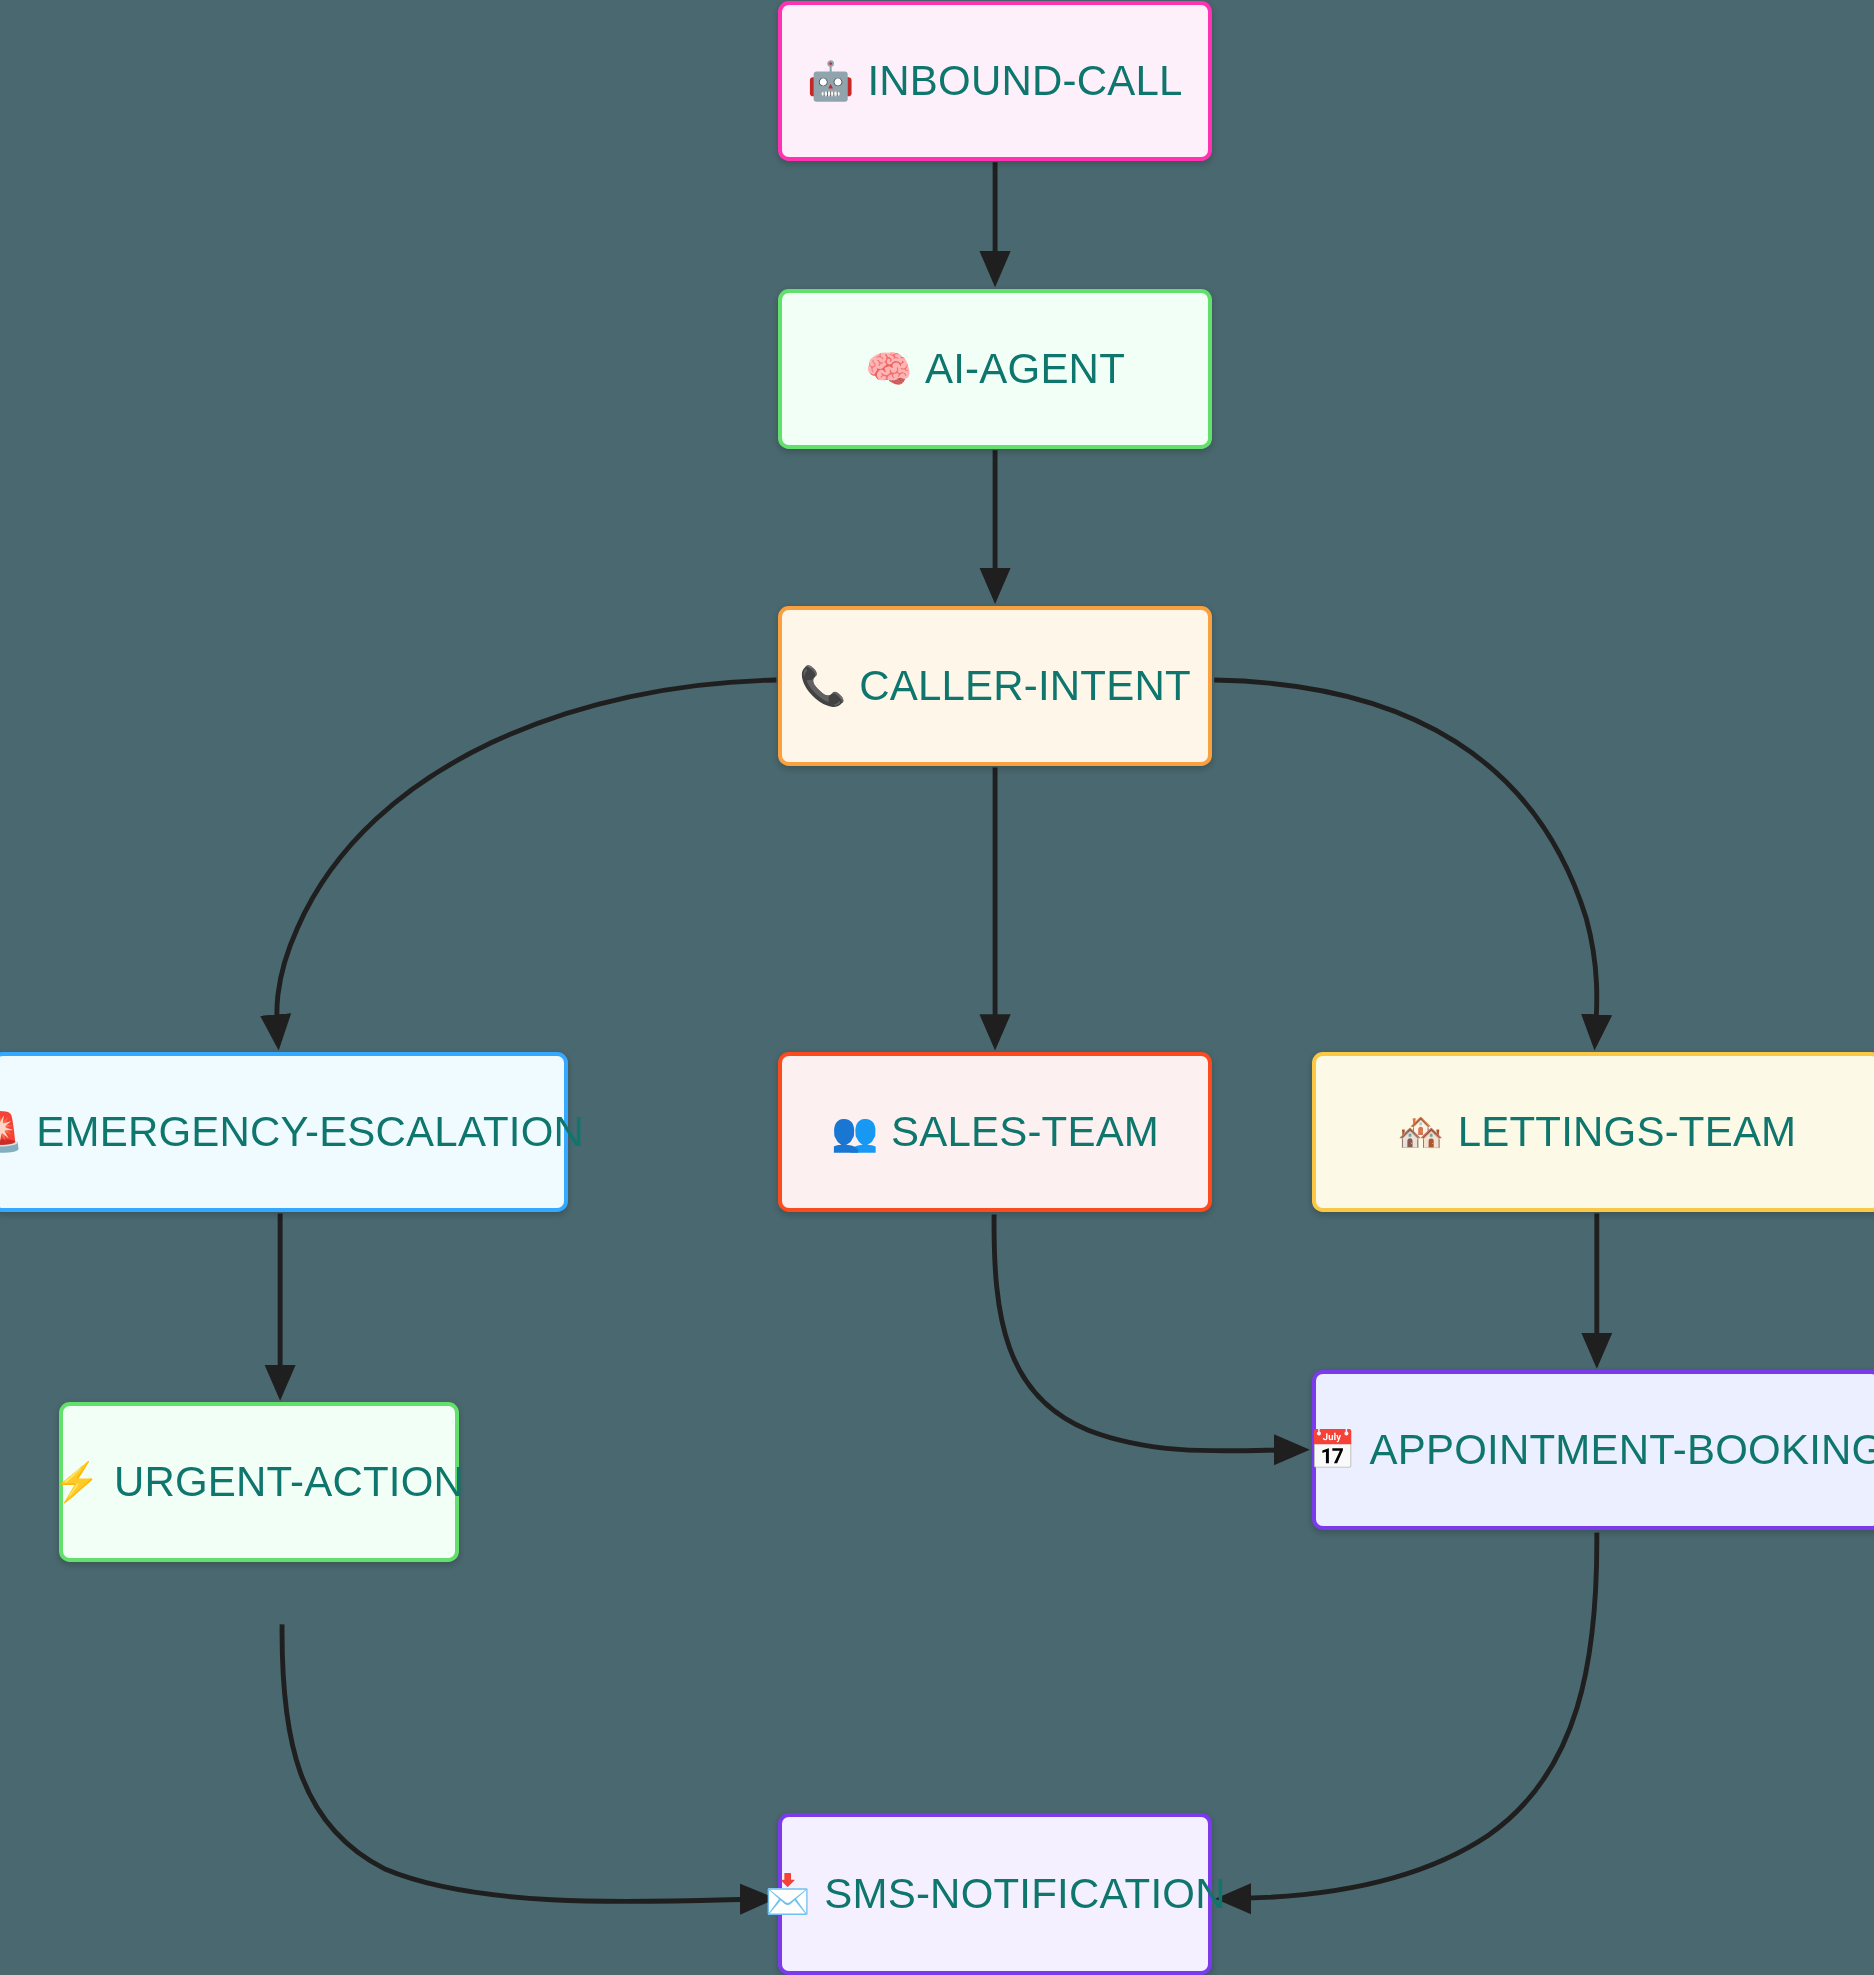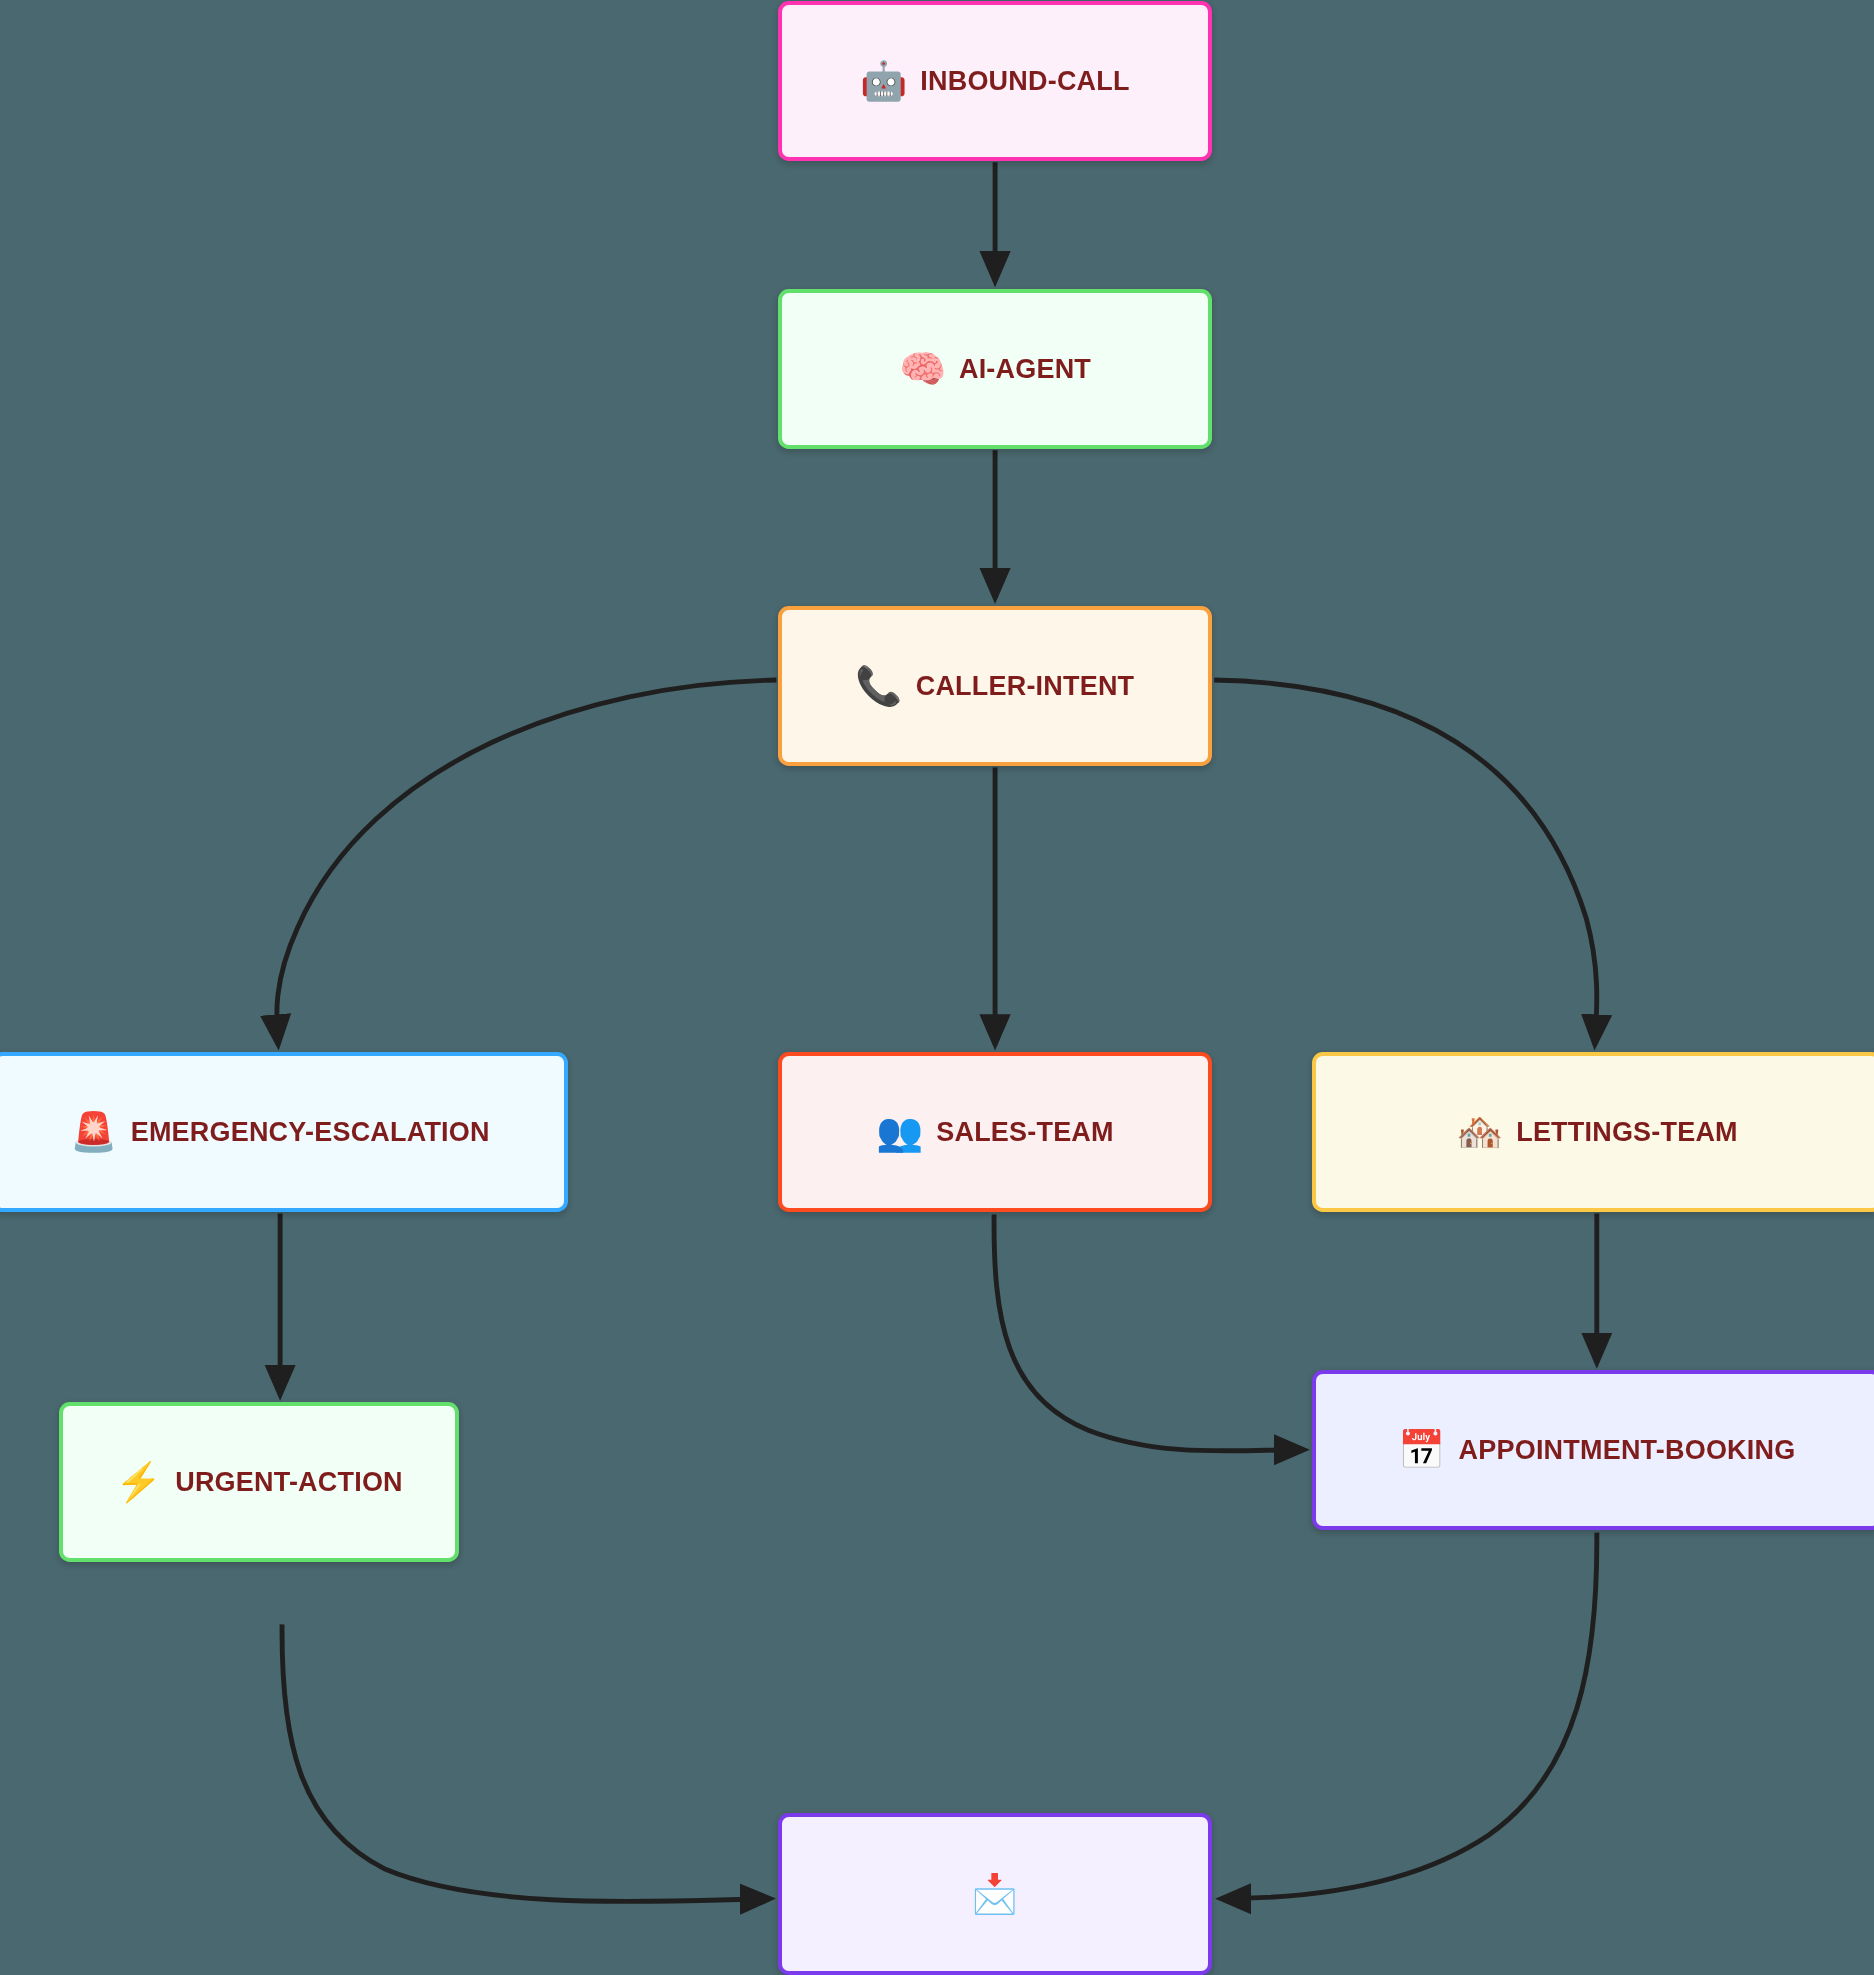--- a/index.html
+++ b/index.html
@@ -39,25 +39,25 @@
     justify-content: center;
     gap: 12.7px;
     white-space: nowrap;
   }
   .node .nico {
     font-size: 38px;
     line-height: 1;
     display: inline-block;
   }
   .node .nlabel {
-    font-size: 27px;
+    font-size: 42px;
     line-height: 1;
-    color: #7f1d1d;
+    color: #0f766e;
     letter-spacing: 0.2px;
-    font-weight: 700;
+    font-weight: 400;
   }
 
   
   #n-inbound       { left:778px; top:1px;    width:434px;  height:160px; }
   #n-ai            { left:778px; top:289px;  width:434px;  height:160px; }
   #n-intent        { left:778px; top:606px; width:434px;  height:160px; }
   #n-emergency     { left:-7.8px;  top:1052px; width:576px; height:160px; }
   #n-sales         { left:778px; top:1052px; width:434px;  height:160px; }
   #n-lettings      { left:1312px; top:1052px; width:570px; height:160px; }
   #n-urgent        { left:59px;  top:1402px; width:400px;  height:160px; }
@@ -149,17 +149,18 @@
   <div class="node" id="n-appointment" style="border-color:#7c3aed; background:#ecefff;">
     <div class="inner">
       <span class="nico">📅</span>
       <span class="nlabel">APPOINTMENT-BOOKING</span>
     </div>
   </div>
 
   <div class="node" id="n-sms" style="border-color:#7c3aed; background:#f5f0ff;">
     <div class="inner">
       <span class="nico">📩</span>
+      <span class="nlabel">SMS-NOTIFICATION</span>
     </div>
   </div>
 
 </div>
 
 
 </body></html>

